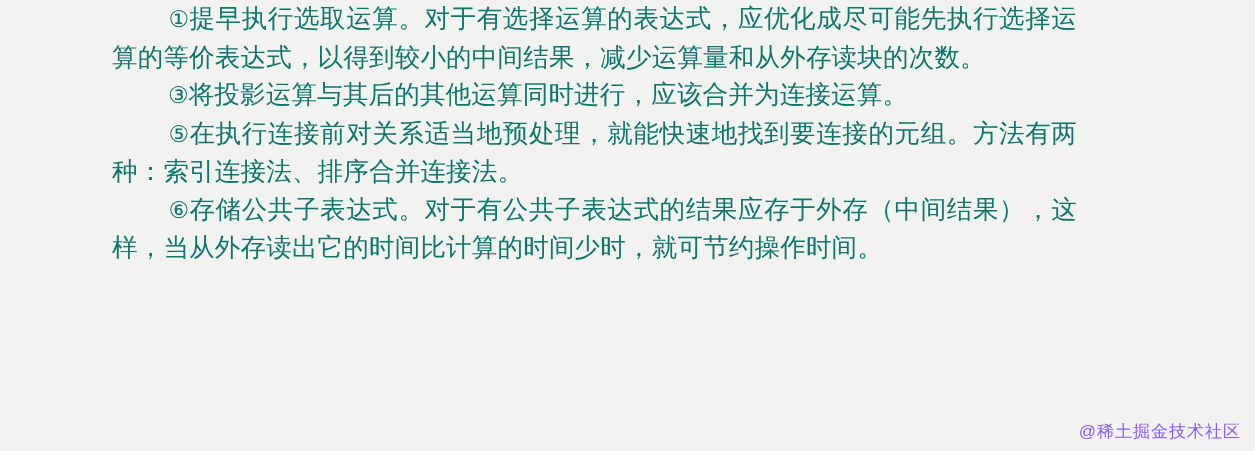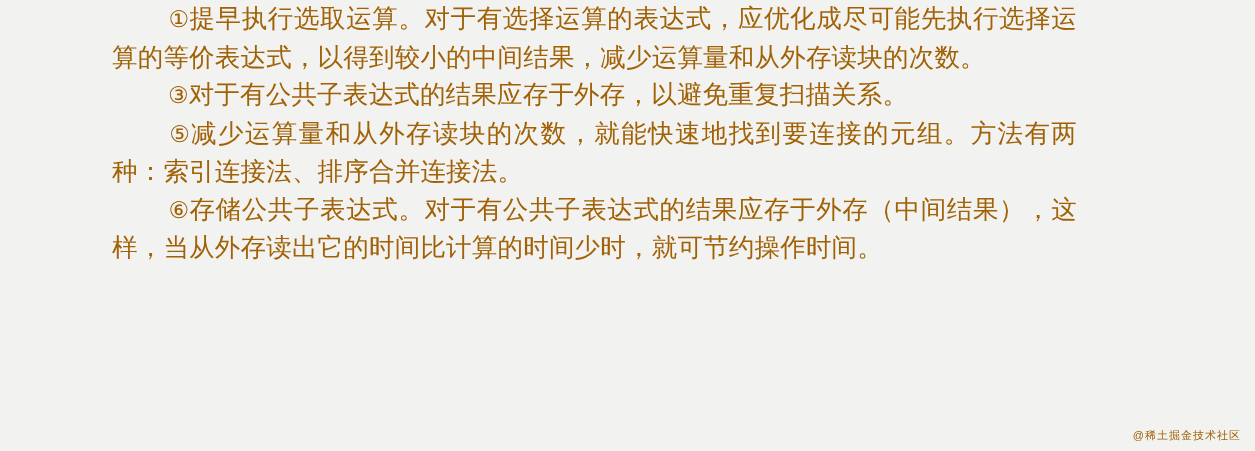--- a/index.html
+++ b/index.html
@@ -24,63 +24,63 @@
   .content {
     position: absolute;
     left: 112px;
     top: 0px;
     width: 965px;
   }
   .para {
     margin: 0;
     font-size: 25.5px;
     line-height: 37.5px;
-    color: #a16207;
+    color: #0f766e;
     text-align: justify;
     text-justify: inter-ideograph;
     letter-spacing: 0.2px;
   }
   .para .indent {
     display: inline-block;
     width: 56px;
   }
   .marker {
     font-family: "DejaVu Sans", sans-serif;
     font-size: 23px;
     letter-spacing: 0;
   }
   .watermark {
     position: absolute;
     right: 14px;
     bottom: 8px;
-    font-size: 11px;
-    color: #a16207;
+    font-size: 17px;
+    color: #8b5cf6;
     font-family: "Liberation Sans", sans-serif;
     letter-spacing: 1px;
     white-space: nowrap;
   }
 </style>
 </head>
 <body>
 
 <div class="page">
   <div class="content">
 
     <p class="para">
       <span class="indent"></span><span class="marker">①</span><span>提早执行选取运算。对于有选择运算的表达式，应优化成尽可能先执行选择运算的等价表达式，以得到较小的中间结果，减少运算量和从外存读块的次数。</span>
     </p>
 
 
     <p class="para">
-      <span class="indent"></span><span class="marker">③</span><span>对于有公共子表达式的结果应存于外存，以避免重复扫描关系。</span>
+      <span class="indent"></span><span class="marker">③</span><span>将投影运算与其后的其他运算同时进行，应该合并为连接运算。</span>
     </p>
 
 
     <p class="para">
-      <span class="indent"></span><span class="marker">⑤</span><span>减少运算量和从外存读块的次数，就能快速地找到要连接的元组。方法有两种：索引连接法、排序合并连接法。</span>
+      <span class="indent"></span><span class="marker">⑤</span><span>在执行连接前对关系适当地预处理，就能快速地找到要连接的元组。方法有两种：索引连接法、排序合并连接法。</span>
     </p>
 
     <p class="para">
       <span class="indent"></span><span class="marker">⑥</span><span>存储公共子表达式。对于有公共子表达式的结果应存于外存（中间结果），这样，当从外存读出它的时间比计算的时间少时，就可节约操作时间。</span>
     </p>
 
   </div>
 
   <div class="watermark">@稀土掘金技术社区</div>
 </div>

